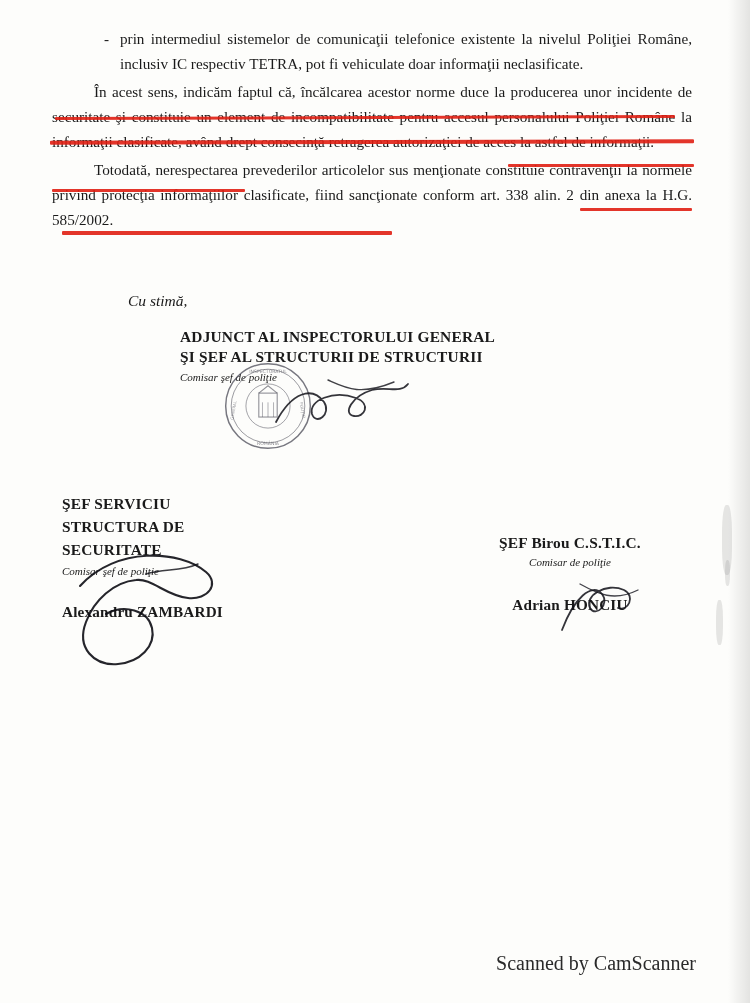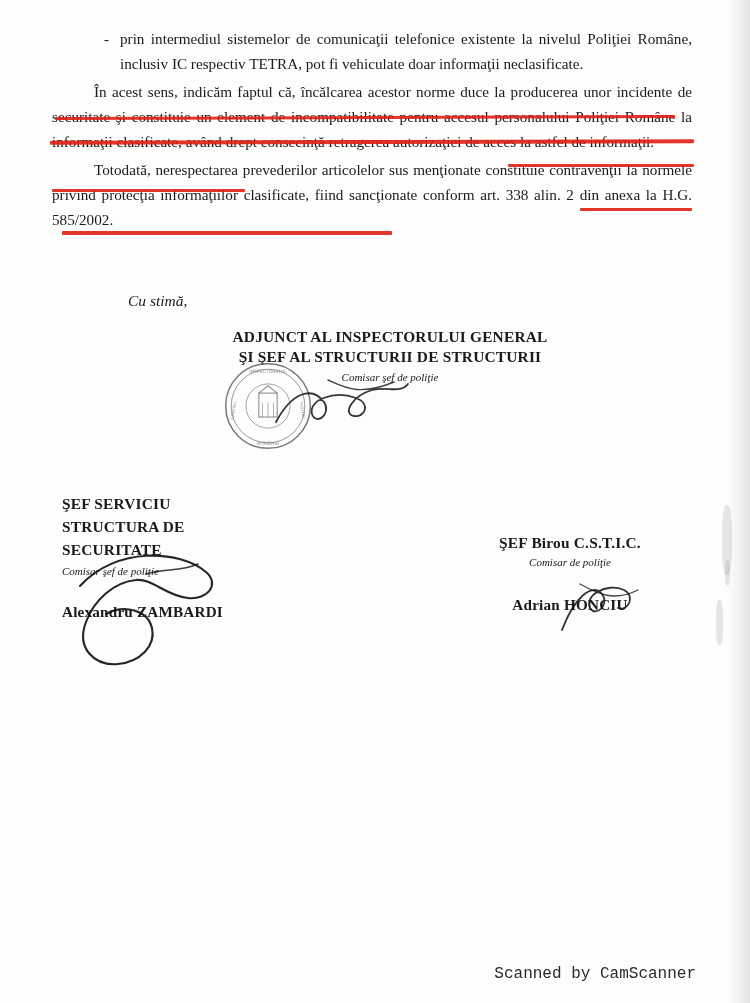--- a/index.html
+++ b/index.html
@@ -77,21 +77,20 @@
     left: 128px;
     top: 292px;
     font-style: italic;
     font-size: 15.5px;
   }
   .sig-block-center {
     position: absolute;
     left: 180px;
     top: 327px;
     width: 420px;
-    text-align: center;
   }
   .sig-title {
     font-weight: bold;
     font-size: 15.4px;
     line-height: 20px;
     letter-spacing: 0.2px;
   }
   .sig-rank {
     font-style: italic;
     font-size: 11px;
@@ -131,24 +130,24 @@
     height: 92px;
     pointer-events: none;
   }
   .ink {
     position: absolute;
     pointer-events: none;
   }
   .footer {
     position: absolute;
     right: 54px;
-    bottom: 20px;
-    font-size: 16px;
+    bottom: 28px;
+    font-size: 20px;
     color: #2a2a2a;
-    font-family: Liberation Mono, monospace;
+    font-family: Liberation Serif, serif;
   }
 </style>
 </head>
 <body>
 
 <div class="page">
 
   <div class="scan-edge"></div>
   <div class="scan-smudge" style="left:722px; top:505px; width:10px; height:70px;"></div>
   <div class="scan-smudge" style="left:716px; top:600px; width:7px; height:45px;"></div>

